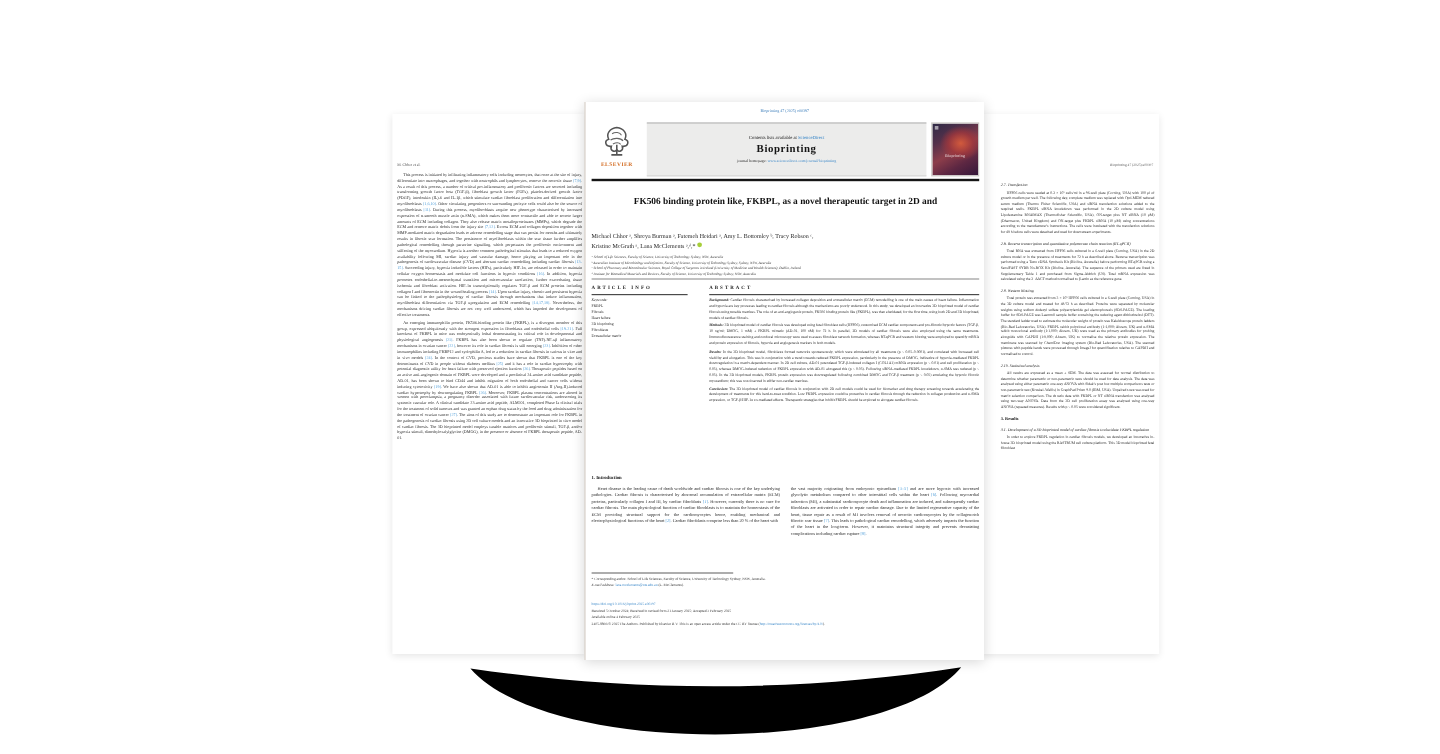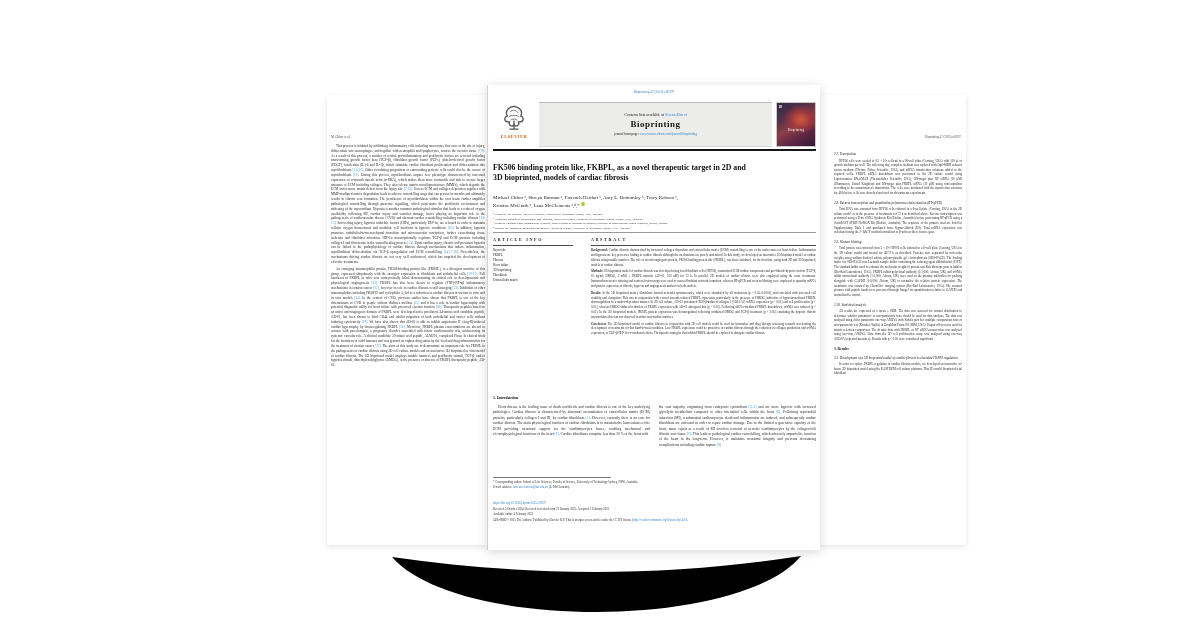--- a/index.html
+++ b/index.html
@@ -31,21 +31,21 @@
   .link{color:#3a87c8;}
   .cover-cell{width:38px;position:relative;border:0.5px solid #cac7c4;
       background:
         radial-gradient(ellipse 60% 45% at 62% 38%, rgba(214,92,60,.95) 0%, rgba(160,55,60,.8) 45%, rgba(0,0,0,0) 75%),
         linear-gradient(150deg,#2e2a46 0%,#53304a 28%,#8c3d4a 52%,#5d2742 74%,#35183a 100%);}
   .cover-mark{position:absolute;top:1.5px;left:1.5px;width:3px;height:3.5px;background:rgba(255,255,255,.55);}
   .cover-title{position:absolute;top:58%;left:0;width:100%;text-align:center;font-size:3.1px;
                color:rgba(255,255,255,.95);letter-spacing:.2px;}
   .thick-rule{position:absolute;top:64px;left:5px;right:4px;height:2.4px;background:#161616;}
   .paper-title{position:absolute;top:78px;left:5px;right:4px;font-size:7.8px;font-weight:bold;
-               line-height:1.3;color:#101010;}
+               line-height:1.3;color:#101010;text-align:center;}
   .authors{position:absolute;top:109px;left:5px;right:4px;font-size:5px;line-height:1.55;color:#1c1c1c;}
   .orcid{display:inline-block;width:4px;height:4px;border-radius:50%;background:#a6ce39;vertical-align:1px;margin-left:1.5px;}
   .affils{position:absolute;top:127px;left:5px;right:4px;font-size:2.9px;font-style:italic;
           line-height:1.55;color:#333;}
   .divider{position:absolute;top:147px;left:5px;right:4px;height:0.8px;background:#9a9a9a;}
   .info-abs{position:absolute;top:152px;left:5px;right:4px;display:flex;gap:18px;}
   .info-col{width:80px;flex:none;}
   .abs-col{flex:1;}
   .col-head{font-size:4.1px;font-weight:bold;letter-spacing:1.7px;color:#1d1d1d;}
   .col-rule{height:0.7px;background:#4a4a4a;margin:2.5px 0 3px;}
@@ -115,21 +115,20 @@
       <div class="cover-cell">
         <span class="cover-mark"></span>
         <div class="cover-title">Bioprinting</div>
       </div>
     </div>
 
     <div class="thick-rule"></div>
 
     <div class="paper-title">
       <div>FK506 binding protein like, FKBPL, as a novel therapeutic target in 2D and</div>
-      <div>3D bioprinted, models of cardiac fibrosis</div>
     </div>
 
     <div class="authors">
       <div>Michael Chhor ᵃ, Shreya Burman ᵃ, Fatemeh Heidari ᵃ, Amy L. Bottomley ᵇ, Tracy Robson ᶜ,</div>
       <div>
         <span>Kristine McGrath ᵃ, Lana McClements ᵃ,ᵈ,*</span><span class="orcid"></span>
       </div>
     </div>
 
     <div class="affils">

